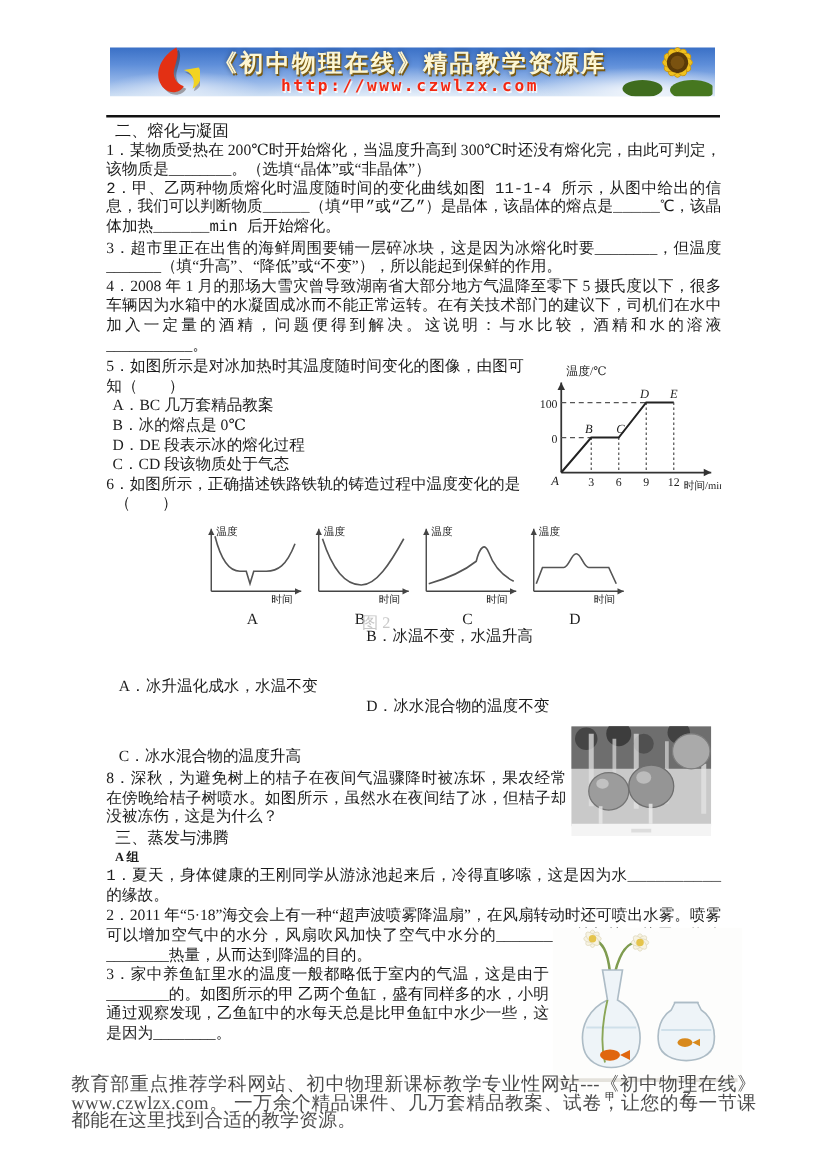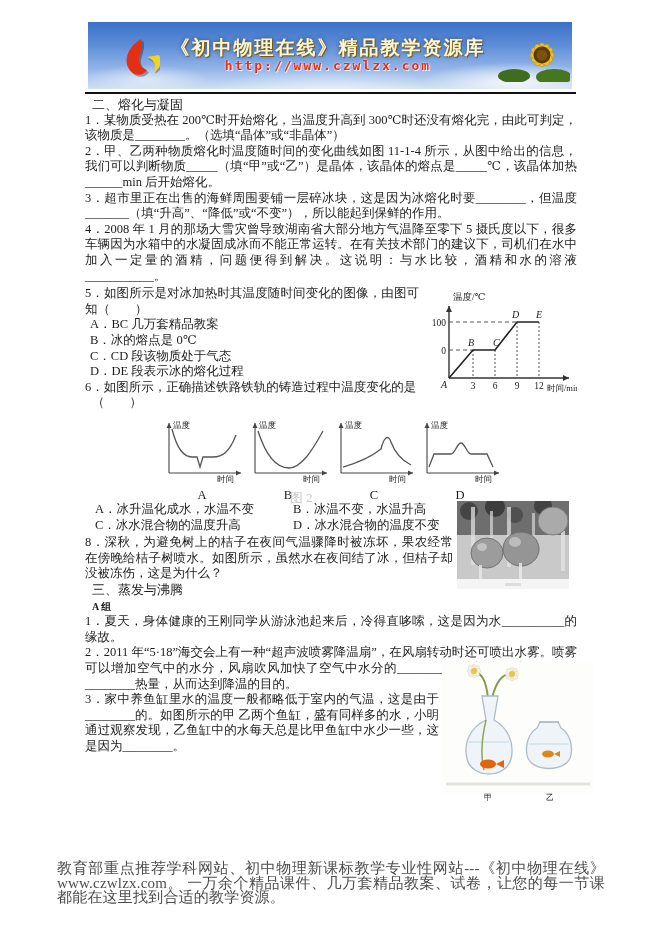--- a/index.html
+++ b/index.html
@@ -1,51 +1,51 @@
 <!DOCTYPE html>
 <html><head>
 <meta charset="utf-8">
 <style>
   html,body{margin:0;padding:0;background:#888;}
   .page{position:relative;width:661px;height:936px;background:#ffffff;margin:0 auto;overflow:hidden;
         font-family:"Liberation Serif","DejaVu Serif",serif;color:#1c1c1c;}
   
-  .banner{position:absolute;left:88px;top:22px;width:484px;height:67px;display:flex;align-items:center;
+  .banner{position:absolute;left:88px;top:38px;width:484px;height:39px;display:flex;align-items:flex-end;
     background-image:
       radial-gradient(ellipse 130px 26px at 88% 88%, rgba(255,255,255,.85), rgba(255,255,255,0) 70%),
       radial-gradient(ellipse 90px 20px at 12% 85%, rgba(255,255,255,.55), rgba(255,255,255,0) 70%),
       radial-gradient(ellipse 160px 34px at 50% 105%, rgba(255,255,255,.55), rgba(255,255,255,0) 75%),
       linear-gradient(180deg,#3a70c6 0%,#5e8ed9 35%,#93b5e8 70%,#cfe0f4 100%);}
   .banner-logo{margin-left:26px;flex:0 0 auto;}
   .banner-center{flex:1 1 auto;text-align:center;line-height:1.05;}
   .banner-title{display:block;font-weight:bold;font-size:19px;letter-spacing:2px;color:#fdf6d2;
     text-shadow:1px 1px 0 #7a5a10,0 0 4px rgba(0,0,0,.45);}
   .banner-url{display:block;margin-top:1px;font-family:"DejaVu Sans Mono",monospace;font-weight:bold;
     font-size:13px;letter-spacing:2px;color:#f32812;text-shadow:0 0 2px #ffffff,1px 1px 0 rgba(255,255,255,.8);}
   .banner-flower{flex:0 0 auto;margin-right:2px;}
   .banner-rule{position:absolute;left:85px;top:92px;width:491px;height:2px;background:#111;}
   
   .content{position:absolute;left:85px;top:97px;width:492px;font-size:12.5px;line-height:15.6px;}
   .sec-title{margin:0;padding-left:7px;font-size:13px;font-weight:normal;}
   .group-title{margin:1px 0 0;padding-left:7px;font-size:10px;font-weight:bold;}
   p.q{margin:0;text-align:justify;}
-  .mt1{margin-top:1px;} .mt2{margin-top:2px;} .mt3{margin-top:3px;}
+  .mt1{margin-top:1px;font-family:Liberation Mono, monospace;} .mt2{margin-top:2px;} .mt3{margin-top:3px;}
   .optline{padding-left:5px;}
   .q5wrap{margin-top:2px;}
   .q5wrap::after{content:"";display:block;clear:both;}
   .heating-fig{float:right;margin:2px 0 0 4px;}
   .parenline{padding-left:7px;}
   
   .minigraphs{display:flex;justify-content:center;margin:6px 0 0;}
   .minigraphs figure{margin:0;text-align:center;}
   .minigraphs figcaption{font-size:12.5px;margin-top:1px;font-family:"Liberation Serif",serif;}
   .strip-caption{text-align:center;font-size:13px;color:#c8c8c8;margin:-14px 60px 0 0;height:12px;}
   
   .optrow{display:flex;padding-left:10px;}
-  .optrow .o1{width:198px;flex:0 0 auto;}
+  .optrow .o1{width:198px;flex:0 0 auto;margin-top:40px;}
   
   .q8wrap{position:relative;margin-top:2px;}
   .q8wrap p.q{width:368px;}
   .orange-photo{position:absolute;top:-34px;right:8px;}
   
   .evap{position:relative;}
   .fish-photo{position:absolute;top:80px;right:-17px;}
   .narrow{width:354px;}
   
   .footer{position:absolute;left:57px;top:861px;width:548px;font-size:15px;line-height:14.5px;
@@ -124,22 +124,22 @@
         <text class="ital" x="113" y="30" font-size="10">E</text>
         <text x="50" y="101" font-size="9.5" text-anchor="middle">3</text>
         <text x="72" y="101" font-size="9.5" text-anchor="middle">6</text>
         <text x="94" y="101" font-size="9.5" text-anchor="middle">9</text>
         <text x="116" y="101" font-size="9.5" text-anchor="middle">12</text>
         <text x="124" y="103" font-size="8.5">时间/min</text>
       </svg>
       <p class="q">5．如图所示是对冰加热时其温度随时间变化的图像，由图可知（　　）</p>
       <div class="optline">A．BC 几万套精品教案</div>
       <div class="optline">B．冰的熔点是 0℃</div>
+      <div class="optline">D．DE 段表示冰的熔化过程</div>
       <div class="optline">C．CD 段该物质处于气态</div>
-      <div class="optline">D．DE 段表示冰的熔化过程</div>
       <p class="q">6．如图所示，正确描述铁路铁轨的铸造过程中温度变化的是</p>
       <div class="parenline">（　　）</div>
     </div>
 
     <div class="minigraphs">
       <figure>
         <svg width="86" height="66" viewBox="0 0 86 66">
           <line x1="10" y1="56" x2="82" y2="56" stroke="#444" stroke-width="1.1"></line>
             <path d="M82,56 l-5,-2.5 v5 Z" fill="#444"></path>
           <line x1="10" y1="56" x2="10" y2="6" stroke="#444" stroke-width="1.1"></line>

